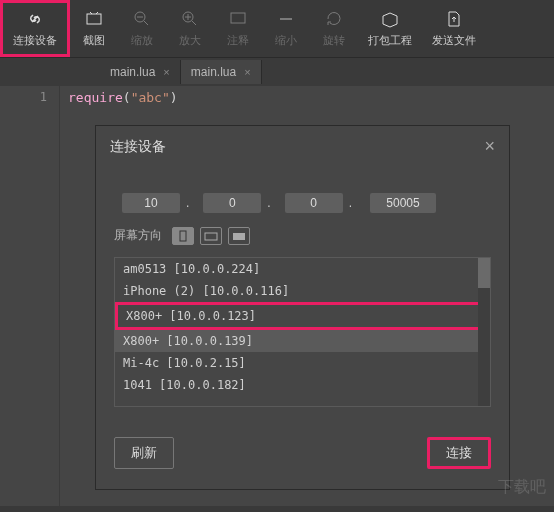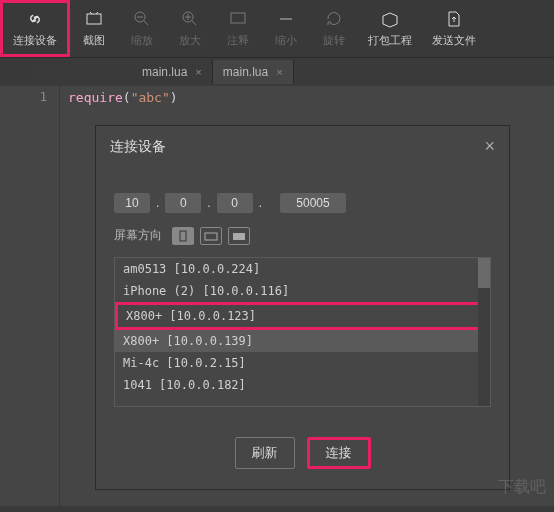--- a/index.html
+++ b/index.html
@@ -6,55 +6,55 @@
 body { width: 554px; height: 512px; background: #393939; font-family: "Microsoft YaHei", Arial, sans-serif; color: #b8b8b8; overflow: hidden; position: relative; }
 
 .toolbar { display: flex; height: 58px; background: #393939; border-bottom: 1px solid #2a2a2a; }
 .tool-btn { display: flex; flex-direction: column; align-items: center; justify-content: center; padding: 6px 10px; cursor: pointer; min-width: 48px; }
 .tool-btn.first { border: 3px solid #e91e63; }
 .tool-icon { width: 20px; height: 20px; display: flex; align-items: center; justify-content: center; }
 .tool-label { font-size: 11px; margin-top: 4px; color: #ccc; }
 .tool-btn.dim .tool-label { color: #6a6a6a; }
 .tool-btn.dim .tool-icon svg { opacity: 0.4; }
 
-.tabs { display: flex; height: 28px; background: #3a3a3a; padding-left: 100px; align-items: center; margin-left: 32px; }
+.tabs { display: flex; height: 28px; background: #3a3a3a; padding-left: 100px; align-items: center; }
 .tab { display: flex; align-items: center; padding: 0 10px; height: 24px; font-size: 12px; border-right: 1px solid #2a2a2a; }
 .tab.active { background: #454545; }
 .tab-close { margin-left: 8px; font-size: 11px; color: #888; cursor: pointer; }
 
 .editor { display: flex; background: #454545; height: 420px; }
 .gutter { width: 60px; background: #454545; text-align: right; padding: 4px 12px 0 0; color: #8a8a8a; font-size: 12px; font-family: Consolas, monospace; border-right: 1px solid #3a3a3a; }
 .code { padding: 4px 8px 0; font-family: Consolas, monospace; font-size: 13px; }
 .kw { color: #f9a8d4; }
 .str { color: #ce9178; }
 .paren { color: #d4d4d4; }
 
 .dialog { position: absolute; left: 95px; top: 125px; width: 415px; height: 365px; background: #464646; border: 1px solid #2a2a2a; }
 .dlg-title { display: flex; justify-content: space-between; align-items: center; padding: 10px 14px; color: #ddd; font-size: 14px; }
 .dlg-close { cursor: pointer; color: #aaa; font-size: 18px; }
 .dlg-body { padding: 8px 18px; }
 
 .ip-row { display: flex; align-items: center; gap: 6px; margin: 18px 0 14px; }
-.ip-seg { width: 36px; height: 20px; background: #5f5f5f; border: none; color: #ddd; text-align: center; font-size: 12px; border-radius: 2px; }
+.ip-seg { width: 58px; height: 20px; background: #5f5f5f; border: none; color: #ddd; text-align: center; font-size: 12px; border-radius: 2px; margin-left: 8px; }
 .ip-seg.port { width: 66px; margin-left: 12px; }
 .dot { color: #ccc; font-size: 12px; }
 
 .orient-row { display: flex; align-items: flex-start; gap: 10px; margin: 10px 0 12px; font-size: 12px; }
 .orient-icons { display: flex; gap: 6px; }
 .orient-ic { width: 22px; height: 18px; border: 1px solid #888; border-radius: 2px; display: flex; align-items: center; justify-content: center; cursor: pointer; }
 .orient-ic.sel { background: #888; }
 
 .device-list { border: 1px solid #5a5a5a; height: 150px; overflow: hidden; position: relative; background: #464646; }
 .device-item { padding: 4px 8px; font-family: Consolas, monospace; font-size: 12px; color: #d0d0d0; cursor: pointer; }
 .device-item.sel { background: #5a5a5a; }
 .device-item.hl { border: 3px solid #e91e63; }
 .scrollbar { position: absolute; right: 0; top: 0; width: 12px; height: 100%; background: #3e3e3e; }
 .thumb { width: 100%; height: 30px; background: #6a6a6a; }
 
-.dlg-buttons { display: flex; justify-content: center; gap: 12px; margin-top: 30px; }
+.dlg-buttons { display: flex; justify-content: space-between; gap: 12px; margin-top: 30px; }
 .btn { padding: 4px 16px; border: 1px solid #777; background: transparent; color: #ddd; font-size: 13px; cursor: pointer; border-radius: 2px; }
 .btn.primary { border: 3px solid #e91e63; }
 
 .watermark { position: absolute; right: 8px; bottom: 14px; font-size: 16px; color: rgba(255,255,255,0.15); font-family: "Microsoft YaHei"; pointer-events: none; }
 </style>
 </head>
 <body>
 
 <div class="toolbar" id="toolbar">
     <div class="tool-btn first">

